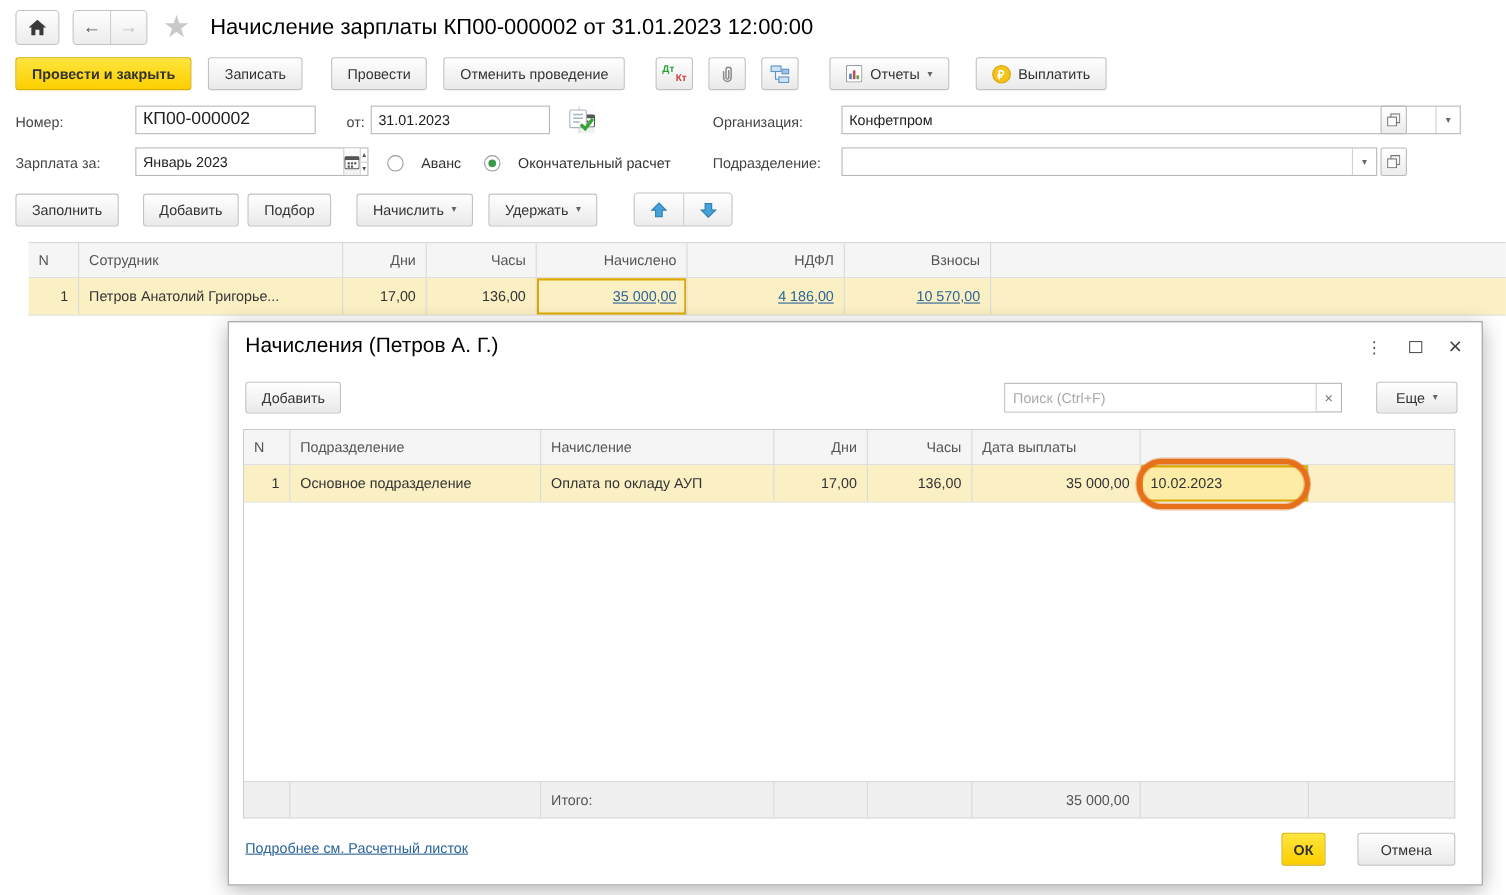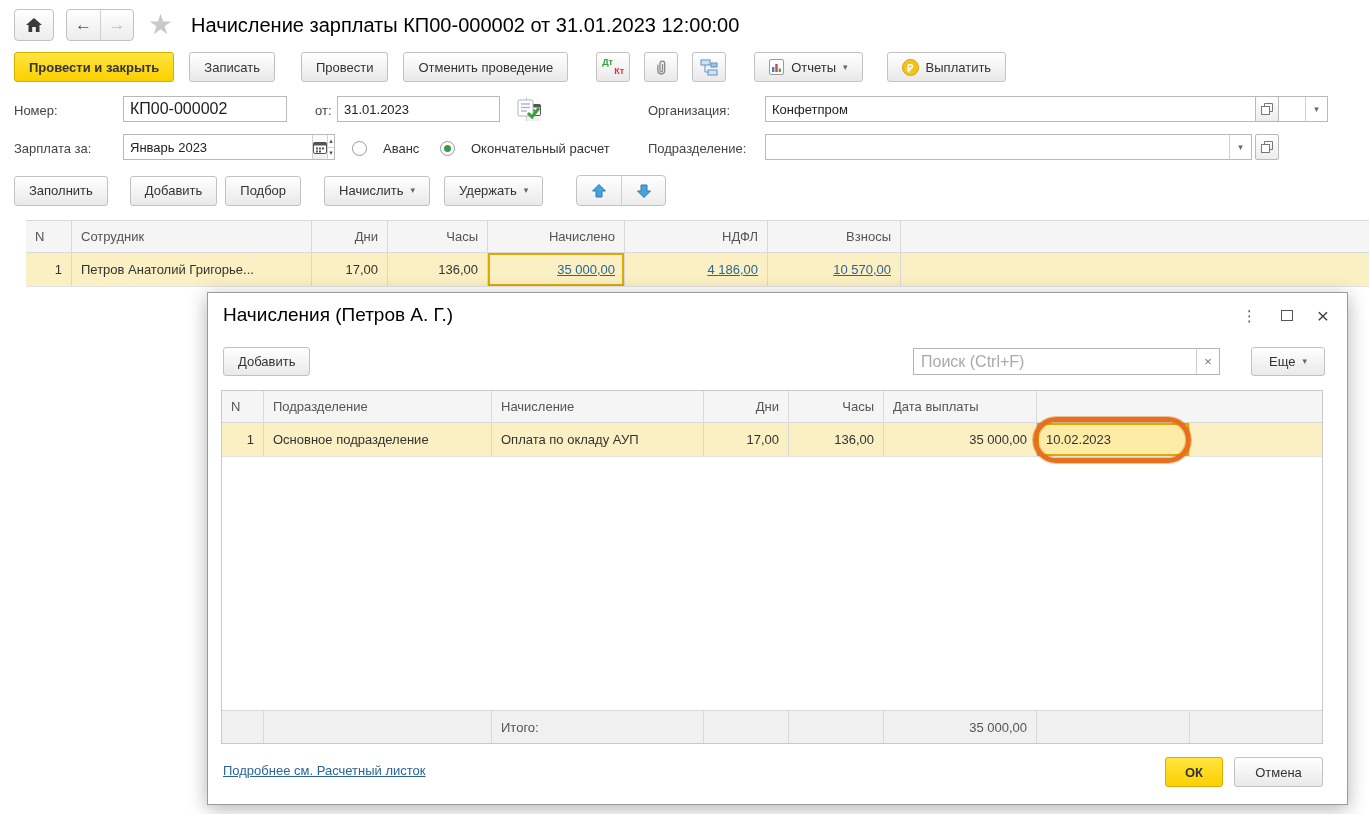--- a/index.html
+++ b/index.html
@@ -86,33 +86,33 @@
     background:#fff; border:1px solid #9b9b9b;
     box-shadow:0 4px 18px rgba(0,0,0,.3); z-index:10;
   }
   #dialog-title { position:absolute; left:15px; top:11px; font-size:19px; color:#000; }
   #dialog-controls { position:absolute; right:18px; top:12px; display:flex; align-items:center; gap:24px; color:#555; }
   #dialog-controls .kebab { font-size:15px; letter-spacing:0; }
   #dialog-controls .maxi { width:12px; height:11px; border:1.5px solid #555; }
   #dialog-controls .close { font-size:21px; line-height:1; color:#444; }
 
   .search-wrap { position:absolute; left:705px; top:55px; display:flex; height:27px; border:1px solid #b5b5b5; background:#fff; }
-  .search-wrap input { width:282px; border:none; outline:none; padding:0 7px; font-family:"Liberation Sans",sans-serif; font-size:16px; color:#ef4444; }
+  .search-wrap input { width:282px; border:none; outline:none; padding:0 7px; font-family:"Liberation Sans",sans-serif; font-size:13px; color:#ef4444; }
   .search-wrap input::placeholder { color:#a9a9a9; }
   .search-clear { width:23px; border-left:1px solid #cfcfcf; display:flex; align-items:center; justify-content:center; color:#777; font-size:13px; }
 
   
   #dlg-table { left:13px; top:97px; width:1102px; border:1px solid #c9c9c9; }
   #dlg-table .g-head { border-top:none; }
   .dlg-body-space { height:253px; background:#fff; }
   .g-total { background:#f0f0f0; border-top:1px solid #d9d9d9; display:flex; }
   .g-total .g-cell { height:32px; color:#555; }
 
   #dialog-link { position:absolute; left:15px; top:470px; color:#2b6599; text-decoration:underline; cursor:pointer; }
-  #ok-btn { position:absolute; left:957px; top:464px; width:58px; font-weight:bold; }
+  #ok-btn { position:absolute; left:957px; top:464px; width:40px; font-weight:bold; }
   #cancel-btn { position:absolute; left:1026px; top:464px; width:89px;text-align:center; }
 
   
   #annotation-ring {
     position:absolute; left:1033px; top:417px; width:158px; height:46px;
     border:5px solid #e7701b; border-radius:23px; z-index:20; pointer-events:none;
     box-shadow:0 0 0 1px rgba(210,90,10,.35), inset 0 0 0 1px rgba(210,90,10,.35);
   }
   .gold-cell { box-shadow: inset 0 0 0 2px #dcaa00; background:#fceca6 !important; }
 

